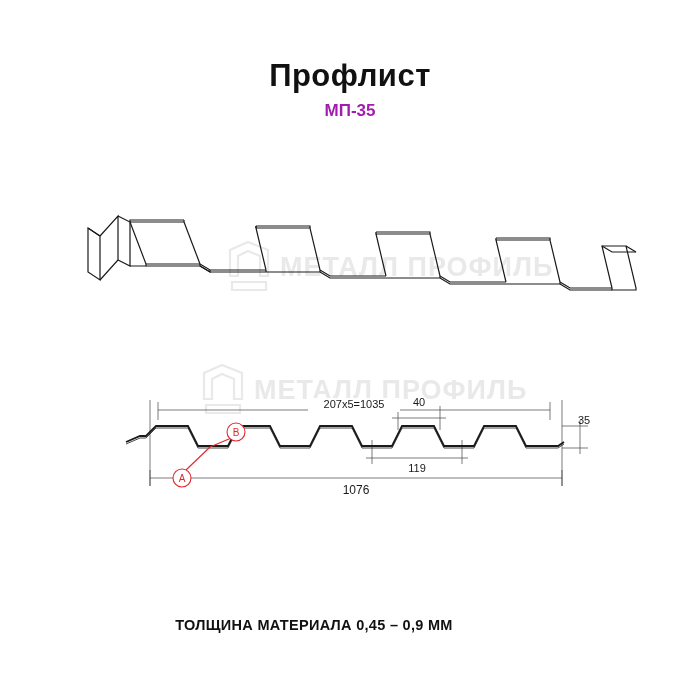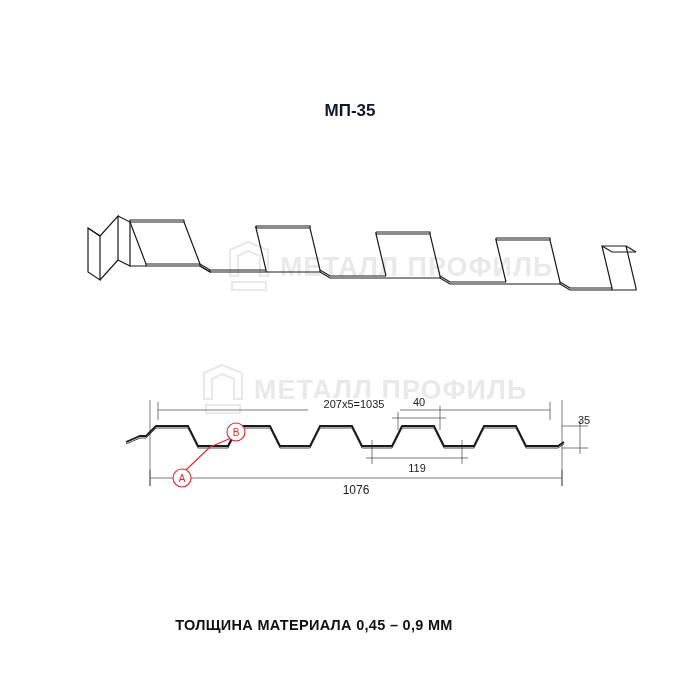--- a/index.html
+++ b/index.html
@@ -31,21 +31,21 @@
     color: #111111;
   }
   .subtitle {
     position: absolute;
     top: 101px;
     left: 0;
     width: 700px;
     text-align: center;
     font-size: 17px;
     font-weight: bold;
-    color: #0f172a;
+    color: #a21caf;
   }
   .footer-note {
     position: absolute;
     top: 617px;
     left: 0;
     width: 628px;
     text-align: center;
     font-size: 14.5px;
     font-weight: bold;
     letter-spacing: 0.3px;
@@ -72,20 +72,21 @@
   }
   .wm1 { top: 232px; left: 222px; }
   .wm2 { top: 355px; left: 196px; }
   svg { display: block; overflow: visible; }
 </style>
 </head>
 <body>
 
 <div class="page">
 
+  <div class="title">Профлист</div>
   <div class="subtitle">МП-35</div>
 
   <div class="wm wm1">
     <svg width="300" height="70" viewBox="0 0 300 70">
       <g fill="none" stroke="#e9e9e9" stroke-width="2.2">
         <path d="M8 44 L8 18 L26 10 L46 18 L46 44 L38 44 L38 24 L26 19 L16 24 L16 44 Z"></path>
         <path d="M10 50 L44 50 L44 58 L10 58 Z"></path>
       </g>
       <text x="58" y="44" font-family="Liberation Sans, sans-serif" font-size="27" font-weight="bold" fill="#e9e9e9" letter-spacing="1">МЕТАЛЛ ПРОФИЛЬ</text>
     </svg>

